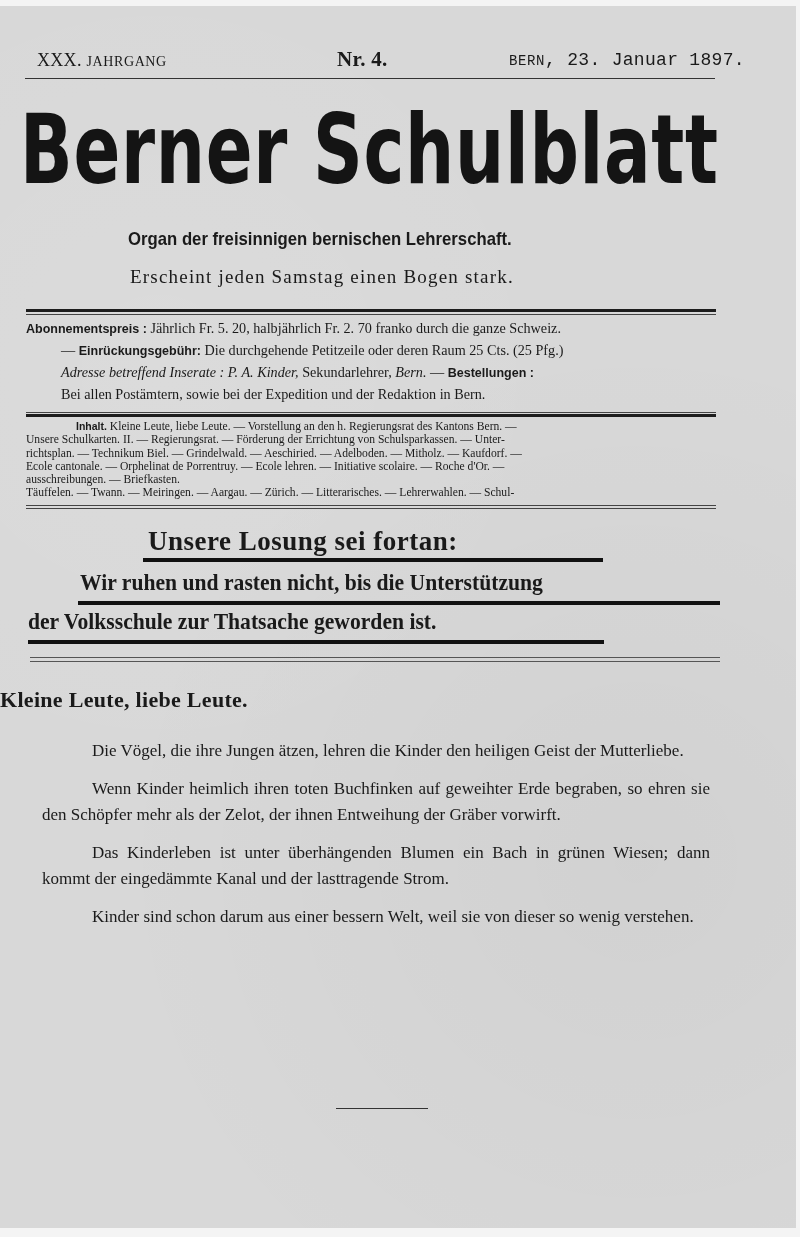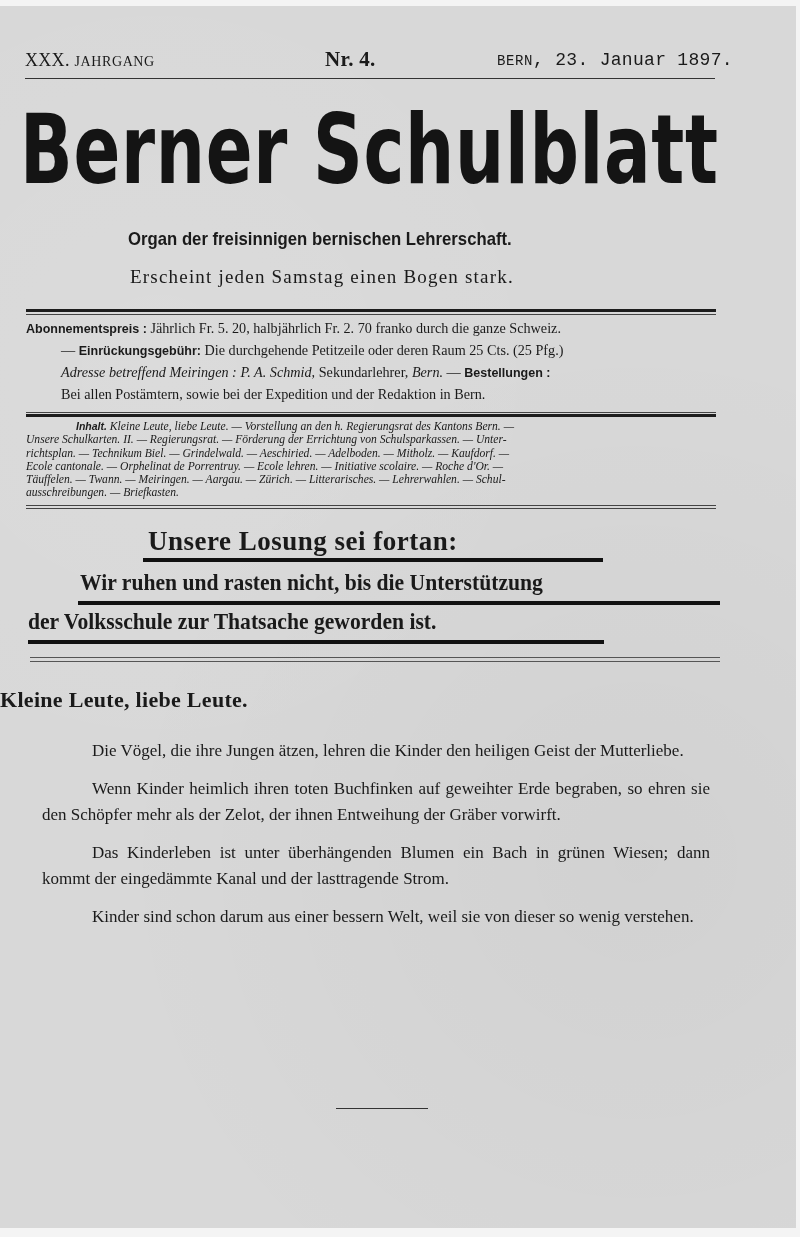--- a/index.html
+++ b/index.html
@@ -13,21 +13,21 @@
   .paper {
     position: absolute; left: 0; top: 6px; width: 796px; height: 1222px;
     background: #d8d8d8;
     background-image:
       radial-gradient(circle at 20% 30%, rgba(255,255,255,0.08) 0, transparent 40%),
       radial-gradient(circle at 80% 70%, rgba(0,0,0,0.03) 0, transparent 50%);
   }
   .abs { position: absolute; }
 
   
-  .hdr { top: 50px; height: 24px; font-size: 18px; letter-spacing: 0.3px; }
+  .hdr { top: 50px; height: 24px; font-size: 18px; letter-spacing: 0.3px; margin-left: 12px; }
   .hdr-left { left: 25px; }
   .hdr-left .sc { font-size: 14px; letter-spacing: 0.6px; }
   .hdr-mid { left: 325px; font-weight: bold; font-size: 21px; top: 47px; }
   .hdr-right { left: 497px; font-family: Liberation Mono, monospace; }
   .hdr-right .sc { font-size: 14px; letter-spacing: 0.6px; }
   .rule-top { left: 25px; top: 78px; width: 690px; border-top: 1px solid #333; }
 
   
   .masthead {
     left: 20px; top: 102px; width: 700px; height: 96px;
@@ -55,21 +55,20 @@
     left: 26px; top: 318px; width: 694px; font-size: 14.2px; line-height: 21px;
     white-space: nowrap;
   }
   .info .sans { font-family: "Liberation Sans", sans-serif; font-weight: bold; font-size: 12.5px; }
   .info .it { font-style: italic; }
   .info .indent { padding-left: 35px; }
 
   .toc {
     left: 26px; top: 420px; width: 694px; font-size: 11.6px; line-height: 13.3px;
     text-align: justify;
-    font-style: italic;
   }
   .toc .lbl { font-family: "Liberation Sans", sans-serif; font-weight: bold; font-size: 10.5px; padding-left: 50px; }
   .toc div { white-space: nowrap; }
 
   .motto1 {
     left: 148px; top: 526px; font-size: 27px; font-weight: bold; letter-spacing: 0.5px;
     white-space: nowrap;
   }
   .motto1-ul { left: 143px; top: 558px; width: 460px; border-top: 4px solid #111; }
   .motto2 {
@@ -117,36 +116,36 @@
 <div class="abs tagline">Erscheint jeden Samstag einen Bogen stark.</div>
 
 <div class="abs drule" style="top:309px">
     <div class="thick"></div>
     <div class="thin"></div>
   </div>
 
 <div class="abs info">
   <div><span class="sans">Abonnementspreis :</span><span> Jährlich Fr. 5. 20, halbjährlich Fr. 2. 70 franko durch die ganze Schweiz.</span></div>
   <div class="indent"><span>— </span><span class="sans">Einrückungsgebühr:</span><span> Die durchgehende Petitzeile oder deren Raum 25 Cts. (25 Pfg.)</span></div>
-  <div class="indent"><span class="it">Adresse betreffend Meiringen : P. A. Schmid,</span><span> Sekundarlehrer, </span><span class="it">Bern.</span><span> — </span><span class="sans">Bestellungen :</span></div>
+  <div class="indent"><span class="it">Adresse betreffend Inserate : P. A. Kinder,</span><span> Sekundarlehrer, </span><span class="it">Bern.</span><span> — </span><span class="sans">Bestellungen :</span></div>
   <div class="indent">Bei allen Postämtern, sowie bei der Expedition und der Redaktion in Bern.</div>
 </div>
 
 <div class="abs drule" style="top:410px">
     <div class="thin"></div>
     <div class="thick" style="margin-top:1px"></div>
   </div>
 
 <div class="abs toc">
   <div><span class="lbl">Inhalt.</span><span> Kleine Leute, liebe Leute. — Vorstellung an den h. Regierungsrat des Kantons Bern. —</span></div>
   <div>Unsere Schulkarten. II. — Regierungsrat. — Förderung der Errichtung von Schulsparkassen. — Unter-</div>
   <div>richtsplan. — Technikum Biel. — Grindelwald. — Aeschiried. — Adelboden. — Mitholz. — Kaufdorf. —</div>
   <div>Ecole cantonale. — Orphelinat de Porrentruy. — Ecole lehren. — Initiative scolaire. — Roche d'Or. —</div>
+  <div>ausschreibungen. — Briefkasten.</div>
   <div>Täuffelen. — Twann. — Meiringen. — Aargau. — Zürich. — Litterarisches. — Lehrerwahlen. — Schul-</div>
-  <div>ausschreibungen. — Briefkasten.</div>
 </div>
 
 <div class="abs drule" style="top:503px">
     <div class="thin"></div>
     <div class="thin" style="margin-top:2px"></div>
   </div>
 
 <div class="abs motto1">Unsere Losung sei fortan:</div>
 <div class="abs motto1-ul"></div>
 <div class="abs motto2">Wir ruhen und rasten nicht, bis die Unterstützung</div>

